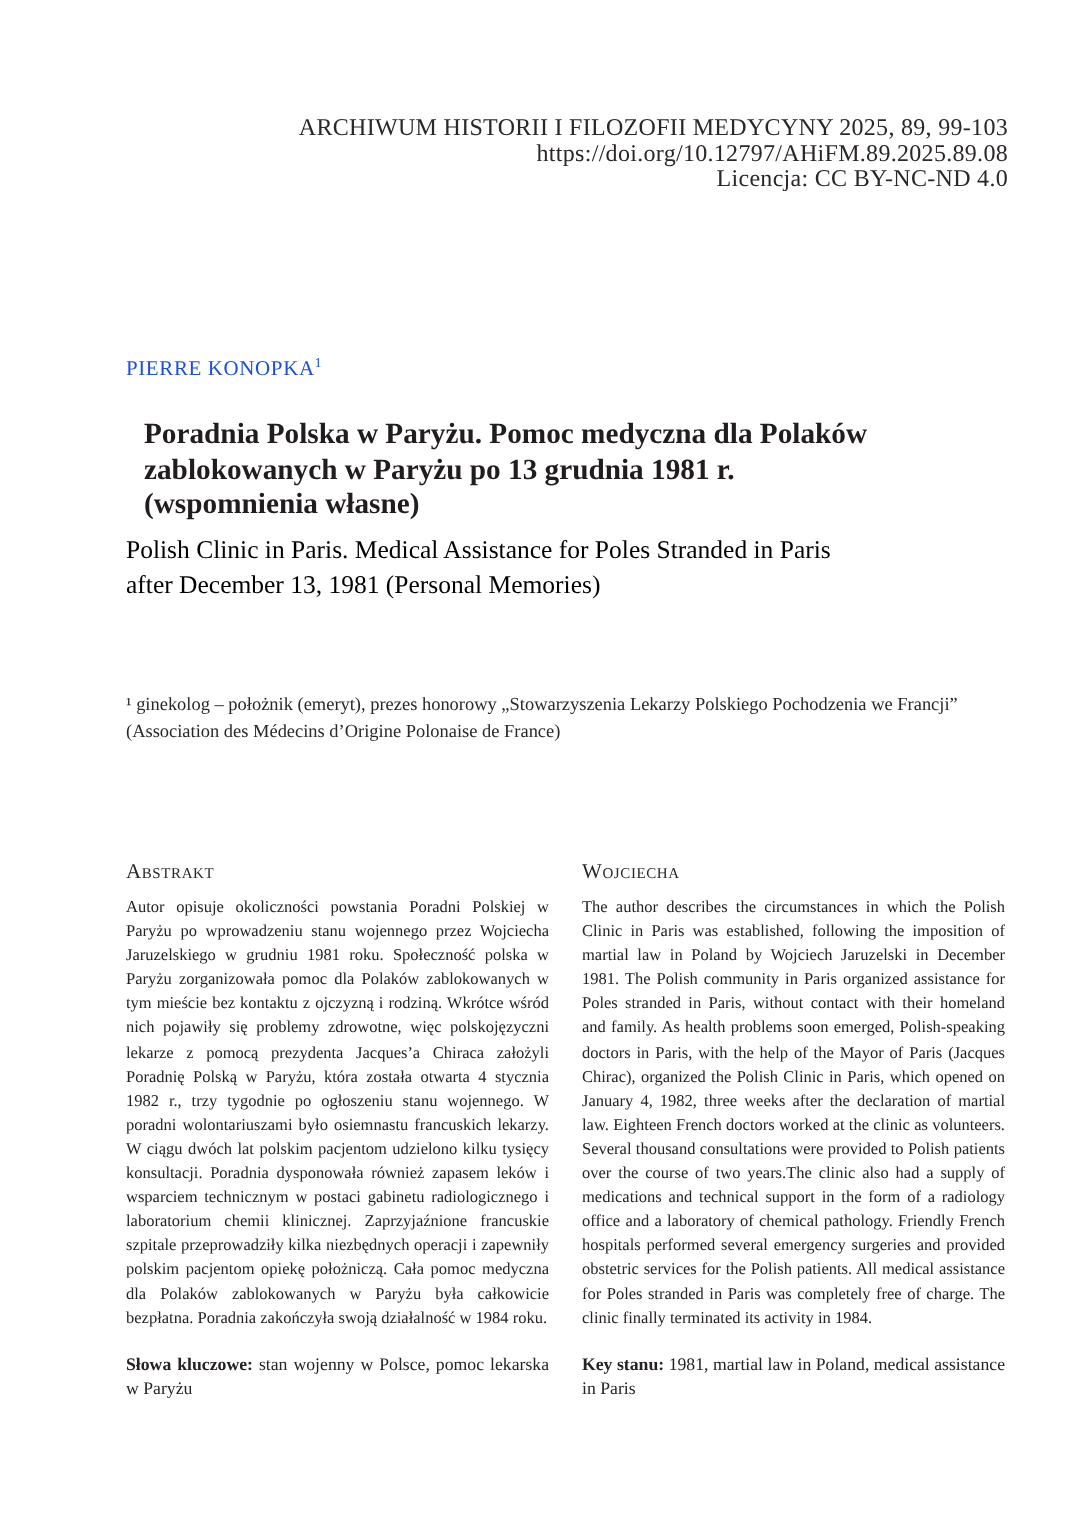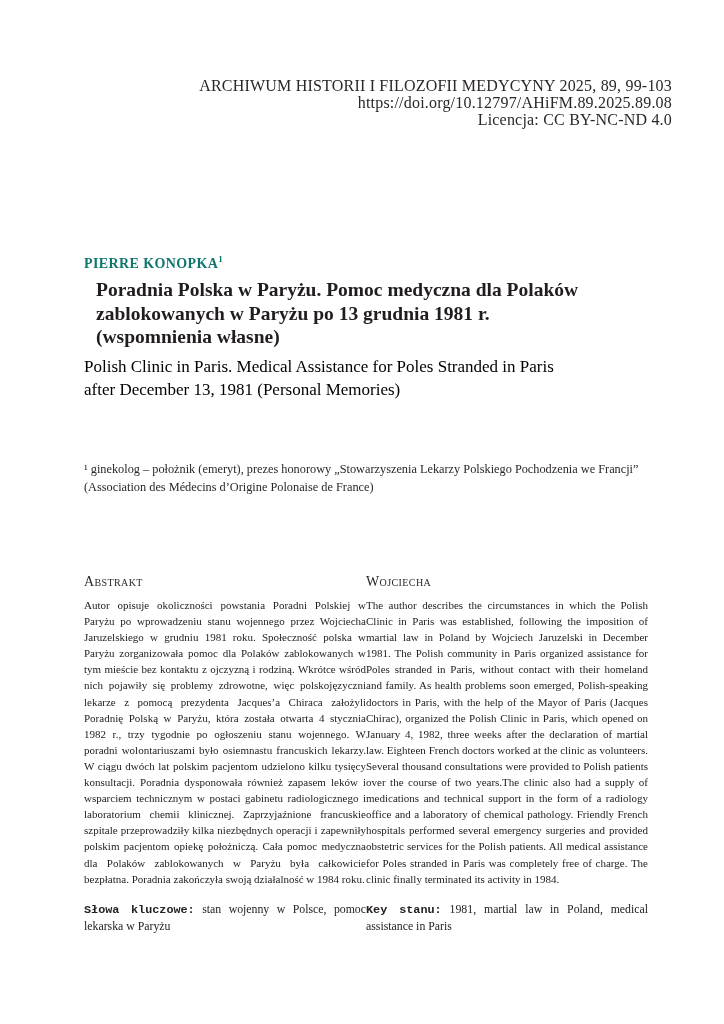--- a/index.html
+++ b/index.html
@@ -22,25 +22,24 @@
     right: 52px;
     text-align: right;
     font-size: 16px;
     line-height: 17px;
     color: #2b2627;
     letter-spacing: 0.2px;
   }
   .author-line {
     position: absolute;
     left: 84px;
-    top: 256px;
+    top: 239px;
     font-size: 14px;
     letter-spacing: 0.4px;
-    color: #0f766e;
-    font-weight: bold;
+    color: #1d4ed8;
   }
   .author-line sup {
     font-size: 9px;
     vertical-align: super;
     line-height: 0;
   }
   .title-pl {
     position: absolute;
     left: 84px;
     top: 266px;
@@ -72,20 +71,21 @@
     font-size: 12.3px;
     line-height: 17.5px;
     white-space: pre-line;
     color: #2b2627;
   }
   .abstracts {
     position: absolute;
     left: 84px;
     top: 574px;
     display: flex;
+    gap: 22px;
   }
   .abs-col {
     width: 282px;
   }
   .abs-heading {
     font-variant: small-caps;
     font-size: 14px;
     letter-spacing: 0.4px;
     color: #2b2627;
   }
@@ -100,21 +100,20 @@
   }
   .keywords {
     margin: 14px 0 0 0;
     font-size: 11.8px;
     line-height: 16.1px;
     text-align: justify;
     color: #262122;
   }
   .keywords .kw-label {
     font-weight: bold;
-    font-family: Liberation Mono, monospace;
   }
 </style>
 </head>
 <body>
 
 <div class="page">
 
   <div class="masthead">
     <div>ARCHIWUM HISTORII I FILOZOFII MEDYCYNY 2025, 89, 99-103</div>
     <div>https://doi.org/10.12797/AHiFM.89.2025.89.08</div>

